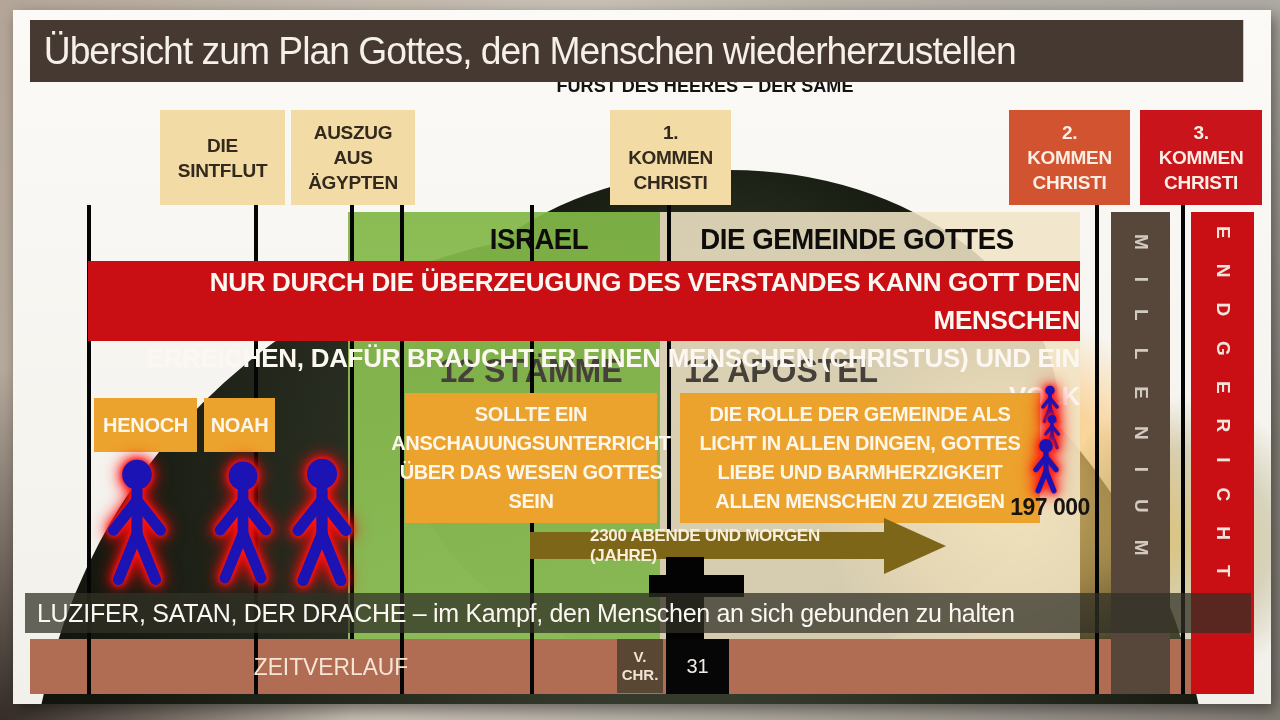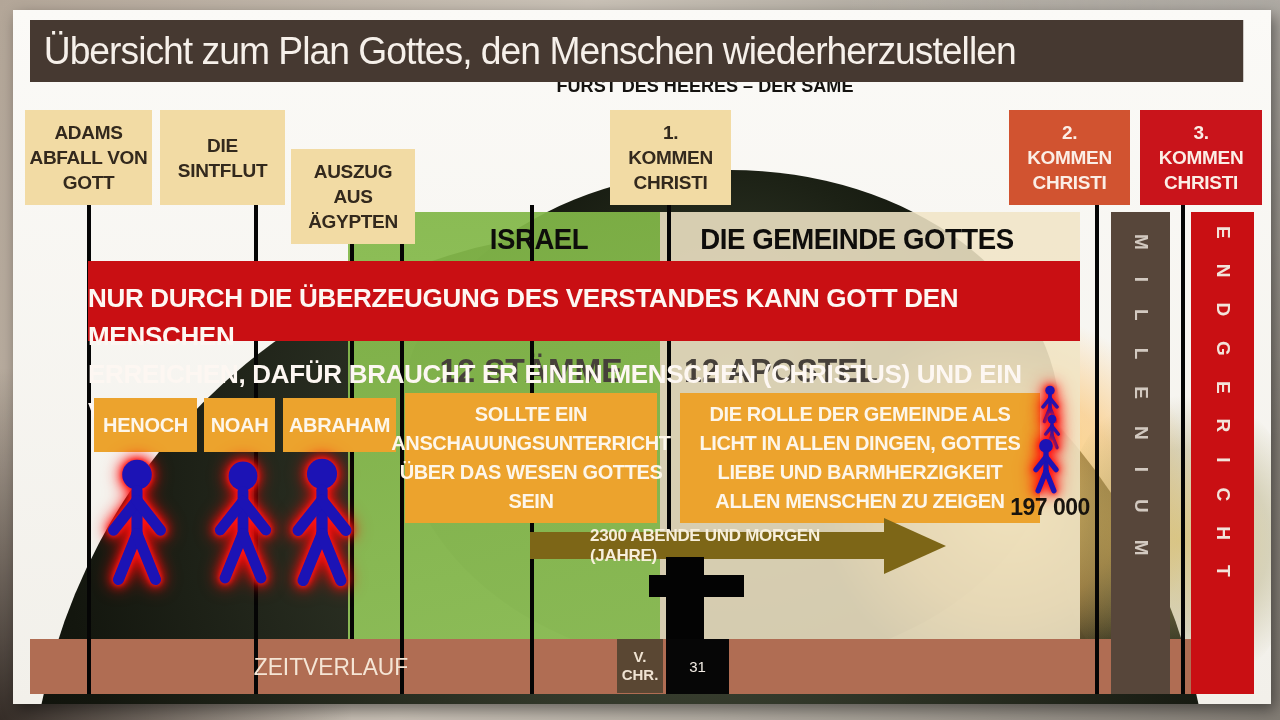--- a/index.html
+++ b/index.html
@@ -44,30 +44,30 @@
   .vl-1{left:74px;}.vl-2{left:241px;}.vl-3{left:337px;height:434px;}.vl-4{left:387px;}
   .vl-5{left:517px;}.vl-6{left:654px;}.vl-7{left:1082px;}.vl-8{left:1168px;}
   
   .tbox{top:100px;height:95px;z-index:7;display:flex;align-items:center;justify-content:center;
     text-align:center;font-weight:bold;font-size:19px;line-height:25px;white-space:pre-line;
     color:#33291d;letter-spacing:-.3px;}
   .tb-cream{background:#f2dba4;}
   .tb-olive{background:#6b5a25;color:#f0e6c8;}
   .tb-orangered{background:#d15330;color:#fbeee6;}
   .tb-red{background:#c9141b;color:#fbeee6;}
-  .tb-1{left:12px;width:127px;}.tb-2{left:147px;width:125px;}.tb-3{left:278px;width:124px;margin-top:39px;}
+  .tb-1{left:12px;width:127px;}.tb-2{left:147px;width:125px;}.tb-3{left:278px;width:124px;}
   .tb-4{left:412px;width:125px;}.tb-5{left:597px;width:121px;}.tb-6{left:996px;width:121px;}
   .tb-7{left:1127px;width:122px;}
   .subtitle{left:412px;top:64px;width:560px;height:24px;z-index:7;color:#151310;
     font-weight:bold;font-size:19px;display:flex;align-items:center;justify-content:center;
     transform:scaleX(.95);}
   
   .red-banner{left:75px;top:251px;width:992px;height:80px;background:#c90f13;z-index:7;
-    color:#fdf7f2;font-weight:bold;text-align:left;font-size:26px;line-height:38px;
-    padding-top:18px;box-sizing:border-box;letter-spacing:-.3px;}
+    color:#fdf7f2;font-weight:bold;text-align:right;font-size:26px;line-height:38px;
+    padding-top:2px;box-sizing:border-box;letter-spacing:-.3px;}
   
   .obox{background:#eca32d;color:#fdf6ea;z-index:7;display:flex;align-items:center;
     justify-content:center;text-align:center;font-weight:bold;}
   .pb{top:388px;height:54px;font-size:20px;letter-spacing:-.3px;}
   .pb-1{left:81px;width:103px;}.pb-2{left:191px;width:71px;}.pb-3{left:270px;width:113px;}
   .ibox{top:383px;height:130px;font-size:20px;line-height:29px;white-space:pre-line;letter-spacing:-.4px;}
   .ib-staemme{left:392px;width:252px;}
   .ib-apostel{left:667px;width:360px;}
   
   .arrow-body{left:517px;top:522px;width:354px;height:27px;background:#7d6617;z-index:7;
@@ -91,21 +91,21 @@
   
   .cross-v{left:653px;top:547px;width:38px;height:137px;background:#030303;z-index:8;}
   .cross-h{left:636px;top:565px;width:95px;height:22px;background:#030303;z-index:8;}
   
   .zeitverlauf{left:218px;top:640px;width:200px;height:34px;z-index:7;color:#f5e5d5;
     font-size:24px;display:flex;align-items:center;justify-content:center;transform:scaleX(.95);}
   .vchr{left:604px;top:629px;width:46px;height:54px;background:#5a4733;z-index:7;color:#efe3d2;
     font-size:15px;line-height:18px;display:flex;align-items:center;justify-content:center;
     text-align:center;white-space:pre-line;font-weight:bold;}
   .y31{left:653px;top:629px;width:63px;height:55px;background:#060606;z-index:8;color:#f2ece4;
-    font-size:15px;display:flex;align-items:center;justify-content:center;}
+    font-size:20px;display:flex;align-items:center;justify-content:center;}
   
   .sidebar-col{top:202px;height:482px;z-index:9;display:flex;justify-content:center;}
   .sidebar-col span{writing-mode:vertical-rl;font-size:19px;font-weight:bold;}
   .mill{left:1098px;width:59px;background:#57463a;}
   .mill span{color:#d2c9c0;letter-spacing:27px;padding-top:22px;}
   .endg{left:1178px;width:63px;background:#c90f13;}
   .endg span{color:#f2e3da;letter-spacing:25px;padding-top:14px;}
   
   .luzifer{left:12px;top:583px;width:1226px;height:40px;background:rgba(50,48,38,.74);z-index:10;
     color:#fbf8f3;font-size:25px;display:flex;align-items:center;padding-left:12px;
@@ -140,23 +140,20 @@
     <div class="abs vline vl-2"></div>
     <div class="abs vline vl-3"></div>
     <div class="abs vline vl-4"></div>
     <div class="abs vline vl-5"></div>
     <div class="abs vline vl-6"></div>
     <div class="abs vline vl-7"></div>
     <div class="abs vline vl-8"></div>
 
     <div class="abs subtitle">FÜRST DES HEERES – DER SAME</div>
 
-    <div class="abs tbox tb-cream tb-1">ADAMS
-ABFALL VON
-GOTT</div>
     <div class="abs tbox tb-cream tb-2">DIE
 SINTFLUT</div>
     <div class="abs tbox tb-cream tb-3">AUSZUG
 AUS
 ÄGYPTEN</div>
     <div class="abs tbox tb-cream tb-5">1.
 KOMMEN
 CHRISTI</div>
     <div class="abs tbox tb-orangered tb-6">2.
 KOMMEN
@@ -165,21 +162,20 @@
 KOMMEN
 CHRISTI</div>
 
     <div class="abs red-banner">
       <div>NUR DURCH DIE ÜBERZEUGUNG DES VERSTANDES KANN GOTT DEN MENSCHEN</div>
       <div>ERREICHEN, DAFÜR BRAUCHT ER EINEN MENSCHEN (CHRISTUS) UND EIN VOLK</div>
     </div>
 
     <div class="abs obox pb pb-1">HENOCH</div>
     <div class="abs obox pb pb-2">NOAH</div>
-    <div class="abs obox pb pb-3">ABRAHAM</div>
 
     <div class="abs obox ibox ib-staemme">SOLLTE EIN
 ANSCHAUUNGSUNTERRICHT
 ÜBER DAS WESEN GOTTES
 SEIN</div>
     <div class="abs obox ibox ib-apostel">DIE ROLLE DER GEMEINDE ALS
 LICHT IN ALLEN DINGEN, GOTTES
 LIEBE UND BARMHERZIGKEIT
 ALLEN MENSCHEN ZU ZEIGEN</div>
 
@@ -269,19 +265,22 @@
 CHR.</div>
     <div class="abs y31">31</div>
 
     <div class="abs sidebar-col mill">
       <span>MILLENIUM</span>
     </div>
     <div class="abs sidebar-col endg">
       <span>ENDGERICHT</span>
     </div>
 
+    <div class="abs luzifer">
+      <span>LUZIFER, SATAN, DER DRACHE – im Kampf, den Menschen an sich gebunden zu halten</span>
+    </div>
 
     <div class="abs titlebar">
       <span>Übersicht zum Plan Gottes, den Menschen wiederherzustellen</span>
     </div>
 
   </div>
 </div>
 
 </body></html>

